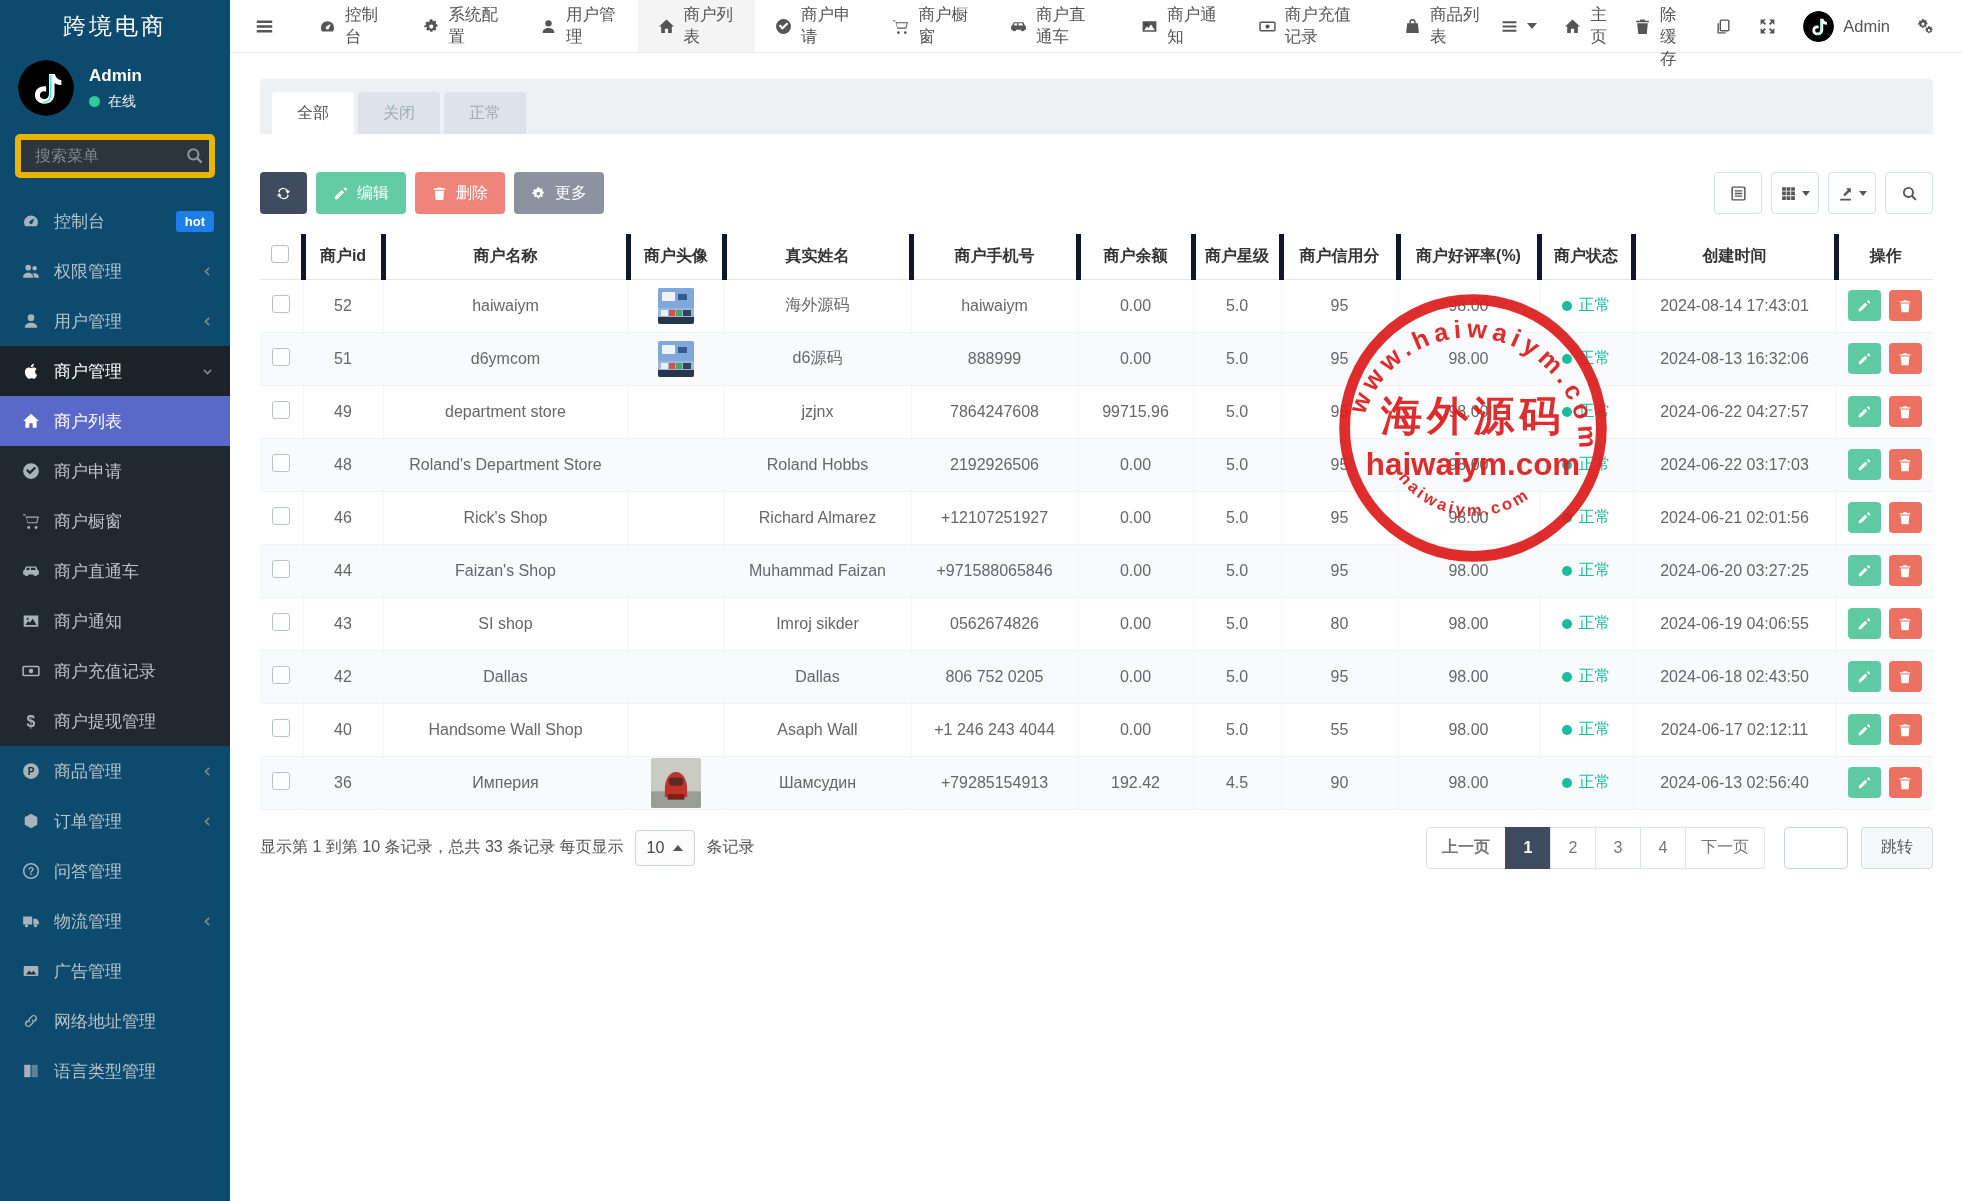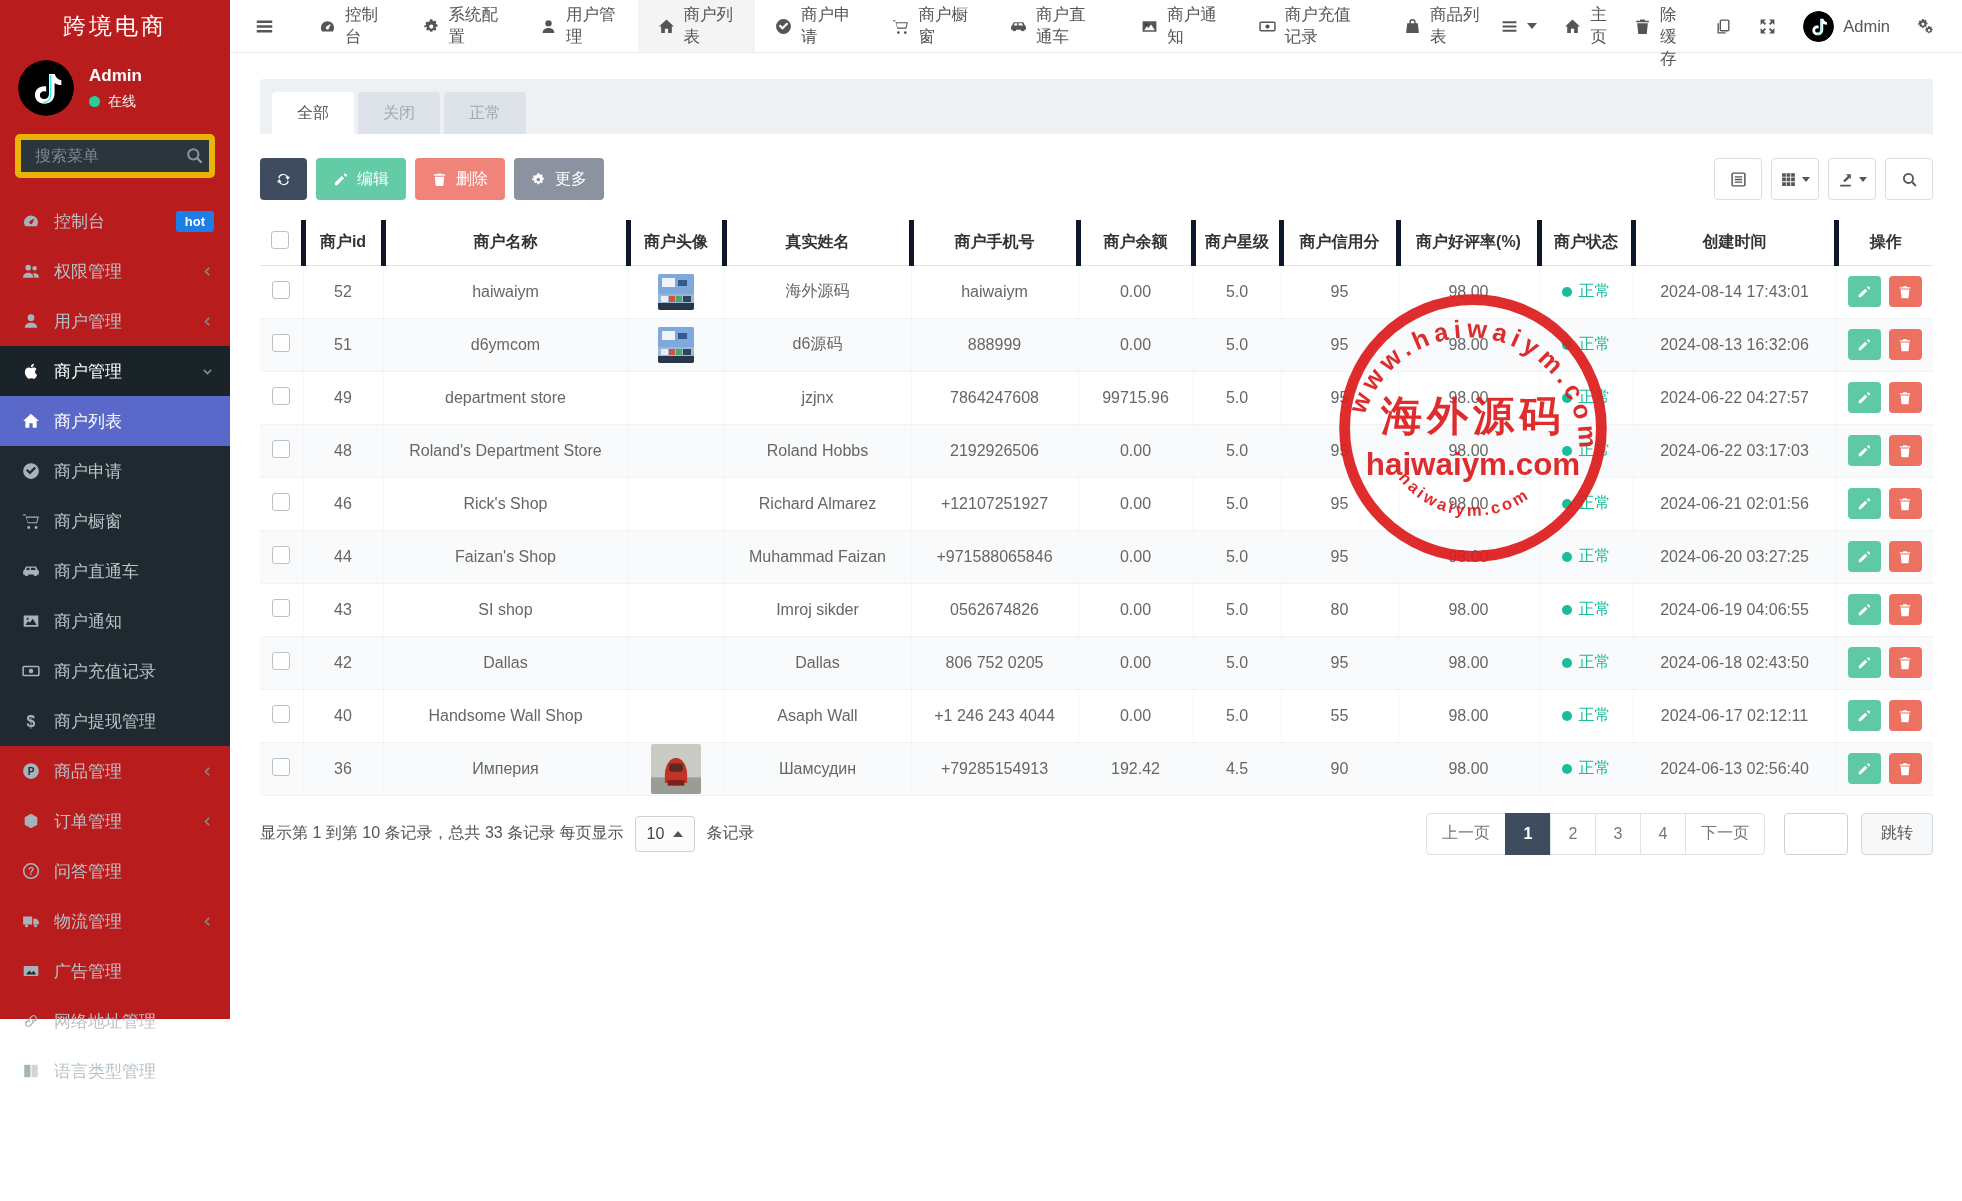--- a/index.html
+++ b/index.html
@@ -1,21 +1,21 @@
 <!DOCTYPE html>
 <html><head>
 <meta charset="utf-8">
 <style>
   * { margin:0; padding:0; box-sizing:border-box; }
   html,body { width:1962px; height:1201px; }
   body { font-family:"Liberation Sans","DejaVu Sans",sans-serif; background:#fff; overflow:hidden; position:relative; }
   svg { fill:currentColor; display:block; }
 
   
-  .sidebar { position:absolute; left:0; top:0; width:230px; height:1019px; background:#b91c1c; color:#b8c3ca; z-index:5; }
+  .sidebar { position:absolute; left:0; top:0; width:230px; height:1201px; background:#0c4a6e; color:#b8c3ca; z-index:5; }
   .logo { height:52px; line-height:52px; text-align:center; color:#fff; font-size:23px; letter-spacing:3px; }
   .user-panel { display:flex; align-items:center; gap:15px; padding:8px 18px 14px; }
   .avatar-circle { width:56px; height:56px; border-radius:50%; overflow:hidden; flex:0 0 auto; }
   .avatar-circle svg { width:56px; height:56px; }
   .user-name { font-size:17px; color:#fff; font-weight:bold; }
   .user-status { font-size:14px; color:#eef2f4; display:flex; align-items:center; gap:8px; margin-top:7px; }
   .dot { width:11px; height:11px; border-radius:50%; background:#2ecc9a; }
   .search-box { margin:4px 15px 18px; position:relative; }
   .search-box input { width:100%; height:44px; background:#2b353c; border:6px solid #eab308; border-radius:5px; color:#cfd8dd; padding:0 42px 0 14px; font-size:16px; }
   .search-box input::placeholder { color:#7c878e; }
@@ -49,21 +49,21 @@
   .nr-icon svg { width:17px; height:17px; }
   .caret-dn { width:0; height:0; border:5px solid transparent; border-top:6px solid #555; margin-top:5px; }
   .avatar-sm { width:31px; height:31px; border-radius:50%; overflow:hidden; }
   .avatar-sm svg { width:31px; height:31px; }
 
   
   .content { position:absolute; left:230px; top:53px; width:1732px; height:1148px; background:#fff; padding:26px 29px 0 30px; }
   .panel-heading { background:#eef1f4; border-radius:4px 4px 0 0; padding:13px 0 0 12px; height:55px; display:flex; }
   .filter-tab { padding:0 25px; height:42px; display:flex; align-items:center; font-size:16px; color:#9fabb4; background:#dde3e8; border-radius:4px 4px 0 0; margin-right:4px; cursor:pointer; }
   .filter-tab.active { background:#fff; color:#555; }
-  .panel-body { background:#fff; padding-top:24px; }
+  .panel-body { background:#fff; padding-top:38px; }
   .toolbar-row { display:flex; justify-content:space-between; align-items:center; margin-bottom:20px; }
   .toolbar-left { display:flex; gap:9px; }
   .btn { height:42px; border:none; border-radius:4px; color:#fff; font-size:16px; display:inline-flex; align-items:center; gap:9px; padding:0 17px; cursor:pointer; }
   .btn svg { width:15px; height:15px; }
   .btn-refresh { background:#3f4c60; width:47px; justify-content:center; padding:0; }
   .btn-edit { background:#63cba5; }
   .btn-del { background:#f0837a; }
   .btn-more { background:#8c93a0; }
   .view-btns { display:flex; gap:9px; }
   .vbtn { width:48px; height:42px; background:#fff; border:1px solid #d9dee3; border-radius:4px; display:inline-flex; align-items:center; justify-content:center; gap:5px; color:#555; cursor:pointer; }
@@ -86,21 +86,21 @@
   .act-edit { background:#5fc9a3; }
   .act-del  { background:#ed7161; }
   .act-btn svg { width:14px; height:14px; fill:#fff; }
 
   .pagination-row { display:flex; align-items:center; margin-top:17px; padding-bottom:28px; font-size:16px; color:#555; }
   .page-size-box { border:1px solid #ccd2d7; border-radius:4px; background:#fcfcfc; padding:8px 11px; margin:0 11px; display:inline-flex; align-items:center; gap:9px; color:#444; cursor:pointer; }
   .caret-up { width:0; height:0; border:5px solid transparent; border-bottom:6px solid #555; margin-bottom:4px; }
   .pager { margin-left:auto; display:flex; align-items:center; }
   .page-group { display:flex; }
   .pbtn { min-width:46px; height:42px; border:1px solid #dfe3e7; background:#fff; color:#777; font-size:16px; display:inline-flex; align-items:center; justify-content:center; padding:0 15px; margin-left:-1px; cursor:pointer; }
-  .pbtn:first-child { border-radius:4px 0 0 4px; margin-left:0; }
+  .pbtn:first-child { border-radius:4px 0 0 4px; margin-left:0;font-weight:bold; }
   .pbtn:last-child { border-radius:0 4px 4px 0; }
   .pbtn.active { background:#3f4c60; border-color:#3f4c60; color:#fff; font-weight:bold; }
   .jump-input { width:64px; height:42px; border:1px solid #ccd2d7; border-radius:4px; margin:0 13px 0 19px; padding:0 8px; font-size:16px; }
   .jump-btn { height:42px; padding:0 19px; border:1px solid #d4d9dd; background:#f6f8f9; border-radius:4px; color:#555; font-size:16px; cursor:pointer; }
 
   .watermark { position:absolute; left:1326px; top:281px; width:294px; height:294px; z-index:50; opacity:.93; pointer-events:none; }
 </style>
 </head>
 <body>
 

